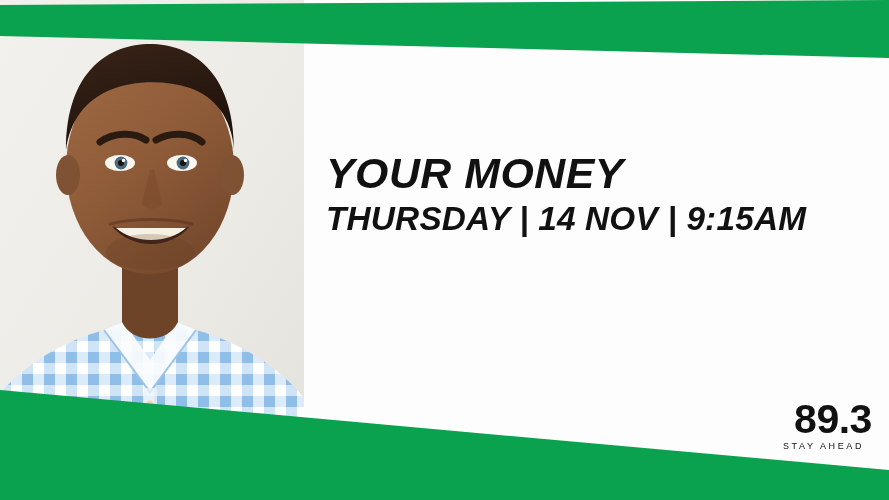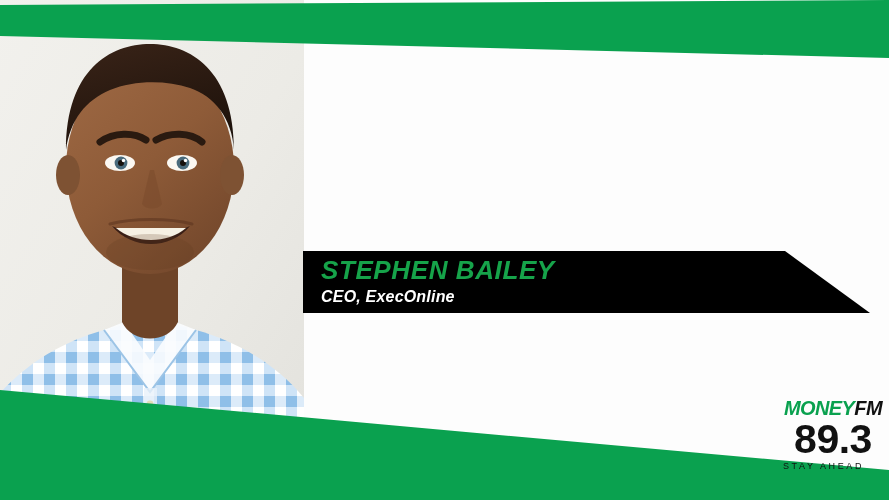--- a/index.html
+++ b/index.html
@@ -255,33 +255,24 @@
     </svg>
   </div>
 
   <div class="content-panel"></div>
 
   <svg class="band-svg" viewBox="0 0 889 500">
     <polygon points="0,5 889,0 889,58 0,36" fill="#0AA14F"></polygon>
     <polygon points="0,390 889,470 889,500 0,500" fill="#0AA14F"></polygon>
   </svg>
 
-
-  <div class="name-banner">
-    <svg class="name-banner-svg" viewBox="0 0 586 62" preserveAspectRatio="none">
-      <polygon points="0,0 482,0 567,62 0,62" fill="#000000"></polygon>
-    </svg>
-    <div class="name-banner-text">
-      <p class="guest-name">STEPHEN BAILEY</p>
-      <p class="guest-role">CEO, ExecOnline</p>
-    </div>
+  <div class="headline-block">
+    <p class="show-title">YOUR MONEY</p>
+    <p class="show-schedule">THURSDAY | 14 NOV | 9:15AM</p>
   </div>
 
+
   <div class="station-logo">
-    <div class="logo-wordmark">
-      <span class="logo-money">MONEY</span>
-      <span class="logo-fm">FM</span>
-    </div>
     <p class="logo-frequency">89.3</p>
     <p class="logo-tagline">STAY AHEAD</p>
   </div>
 
 </div>
 
 </body></html>

